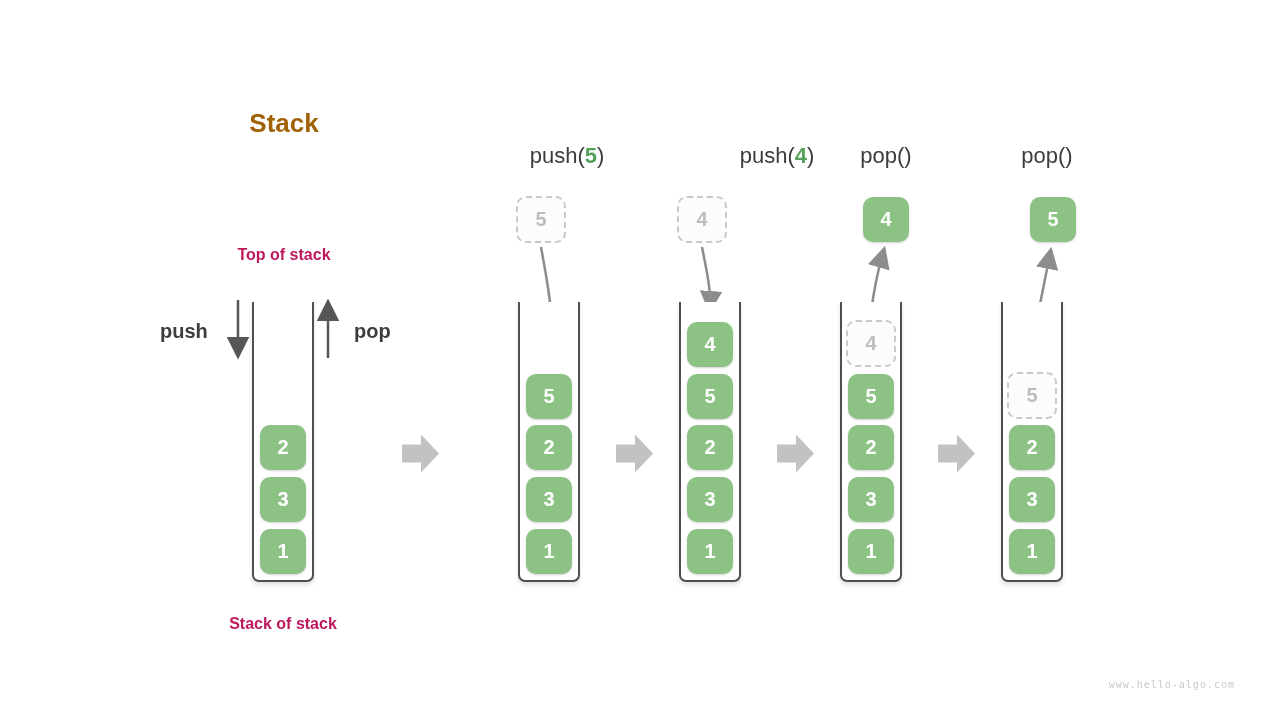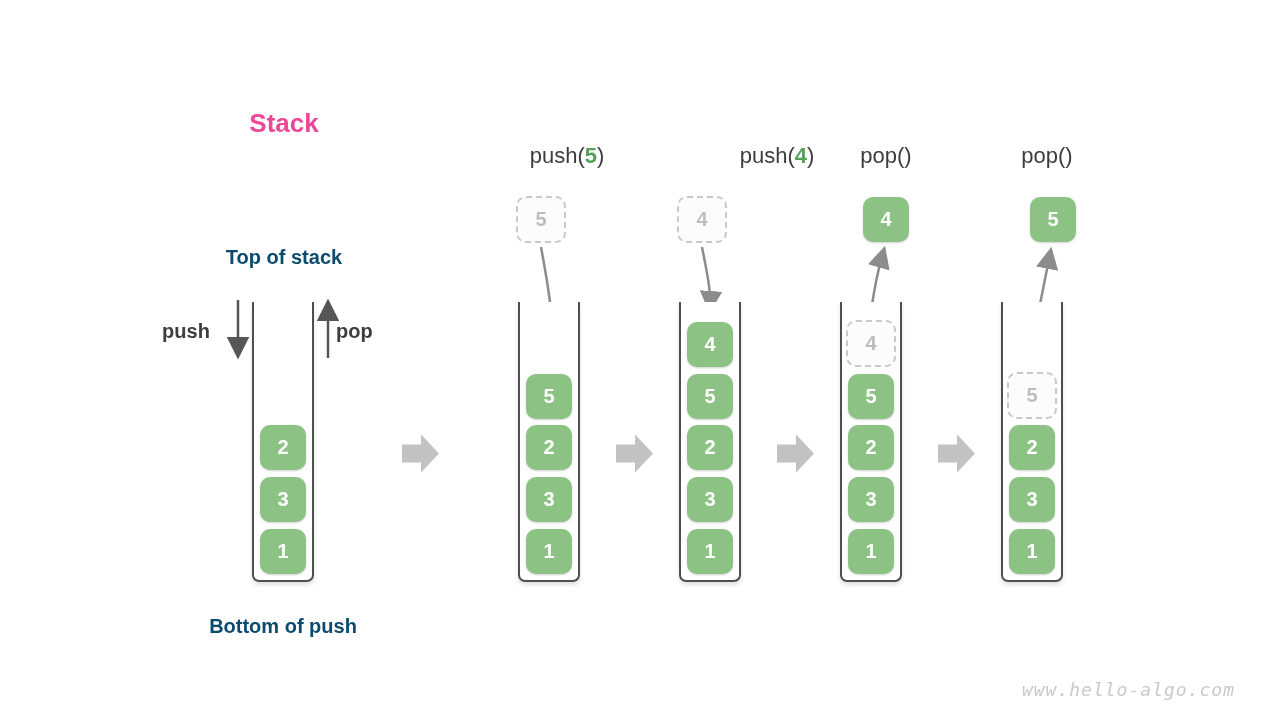--- a/index.html
+++ b/index.html
@@ -1,35 +1,35 @@
 <!DOCTYPE html>
 <html><head>
 <meta charset="utf-8">
 <style>
   html,body{margin:0;padding:0;background:#ffffff;}
   .canvas{position:relative;width:1280px;height:720px;background:#ffffff;overflow:hidden;
           font-family:"Liberation Sans",sans-serif;}
   .abs{position:absolute;}
-  .title{font-size:26px;font-weight:bold;color:#ec4899;transform:translateX(-50%);}
-  .side-label{font-size:20px;font-weight:bold;color:#0c4a6e;transform:translateX(-50%);white-space:nowrap;}
+  .title{font-size:26px;font-weight:bold;color:#a16207;transform:translateX(-50%);}
+  .side-label{font-size:16px;font-weight:bold;color:#be185d;transform:translateX(-50%);white-space:nowrap;}
   .pp-label{font-size:20px;font-weight:bold;color:#3d3d3d;white-space:nowrap;}
   .op{font-family:Liberation Sans, sans-serif;font-size:22px;color:#3c3c3c;
       transform:translateX(-50%);white-space:nowrap;top:143px;}
   .op .opv{color:#57a05a;font-weight:bold;}
   .tube{width:62px;height:280px;top:302px;border-left:2px solid #4f4f4f;border-right:2px solid #4f4f4f;
         border-bottom:2px solid #4f4f4f;border-radius:0 0 7px 7px;box-sizing:border-box;
         box-shadow:0 3px 4px rgba(0,0,0,0.12);background:#ffffff;}
   .cell{width:46px;height:45px;border-radius:10px;display:flex;align-items:center;justify-content:center;
         font-size:20px;font-weight:bold;box-sizing:border-box;}
   .solid{background:#8cc384;color:#ffffff;box-shadow:0 1px 2px rgba(0,0,0,0.18);}
   .dashed{border:2px dashed #c9c9c9;background:#fcfcfc;color:#bdbdbd;}
   .ghost{width:50px;height:47px;}
   .floatbox{width:50px;height:47px;}
-  .watermark{font-family:"DejaVu Sans Mono","Liberation Mono",monospace;font-size:18px;color:#c9c9c9;
-             right:45px;top:679px;letter-spacing:1px;font-style:italic;}
+  .watermark{font-family:"DejaVu Sans Mono","Liberation Mono",monospace;font-size:10px;color:#c9c9c9;
+             right:45px;top:679px;letter-spacing:1px;}
   svg.overlay{position:absolute;left:0;top:0;width:1280px;height:720px;pointer-events:none;}
 </style>
 </head>
 <body>
 
 <div class="canvas">
 
   <svg class="overlay" viewBox="0 0 1280 720">
     <defs>
       <marker id="ah-gray" markerWidth="9" markerHeight="9" refX="6" refY="4.5" orient="auto">
@@ -51,23 +51,23 @@
     <g fill="#c2c2c2">
       <polygon transform="translate(402,433)" points="0,11.5 19,11.5 19,1.5 37,20.5 19,39.5 19,29.5 0,29.5"></polygon>
       <polygon transform="translate(616,433)" points="0,11.5 19,11.5 19,1.5 37,20.5 19,39.5 19,29.5 0,29.5"></polygon>
       <polygon transform="translate(777,433)" points="0,11.5 19,11.5 19,1.5 37,20.5 19,39.5 19,29.5 0,29.5"></polygon>
       <polygon transform="translate(938,433)" points="0,11.5 19,11.5 19,1.5 37,20.5 19,39.5 19,29.5 0,29.5"></polygon>
     </g>
   </svg>
 
   <div class="abs title" style="left:284px;top:108px">Stack</div>
   <div class="abs side-label" style="left:284px;top:246px">Top of stack</div>
-  <div class="abs pp-label" style="left:150px;top:320px;width:72px;text-align:center">push</div>
-  <div class="abs pp-label" style="left:336px;top:320px">pop</div>
-  <div class="abs side-label" style="left:283px;top:615px">Bottom of push</div>
+  <div class="abs pp-label" style="left:160px;top:320px;width:72px;text-align:left">push</div>
+  <div class="abs pp-label" style="left:354px;top:320px">pop</div>
+  <div class="abs side-label" style="left:283px;top:615px">Stack of stack</div>
 
   <div class="abs op" style="left:567px"><span>push(</span><span class="opv">5</span><span>)</span></div>
   <div class="abs op" style="left:777px"><span>push(</span><span class="opv">4</span><span>)</span></div>
   <div class="abs op" style="left:886px"><span>pop(</span><span class="opv"></span><span>)</span></div>
   <div class="abs op" style="left:1047px"><span>pop(</span><span class="opv"></span><span>)</span></div>
 
   <div class="abs cell dashed floatbox" style="left:516px;top:196px">5</div>
   <div class="abs cell dashed floatbox" style="left:677px;top:196px">4</div>
   <div class="abs cell solid" style="left:863px;top:197px">4</div>
   <div class="abs cell solid" style="left:1030px;top:197px">5</div>

